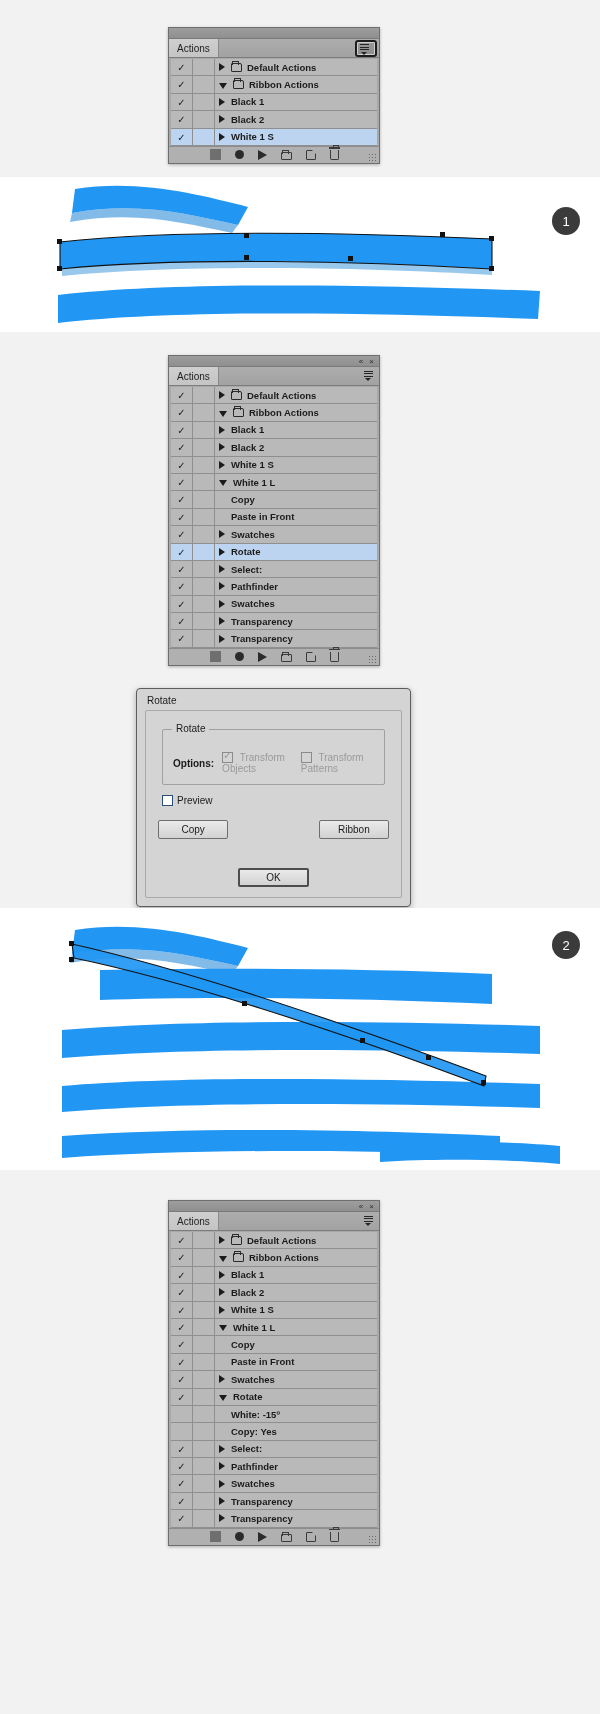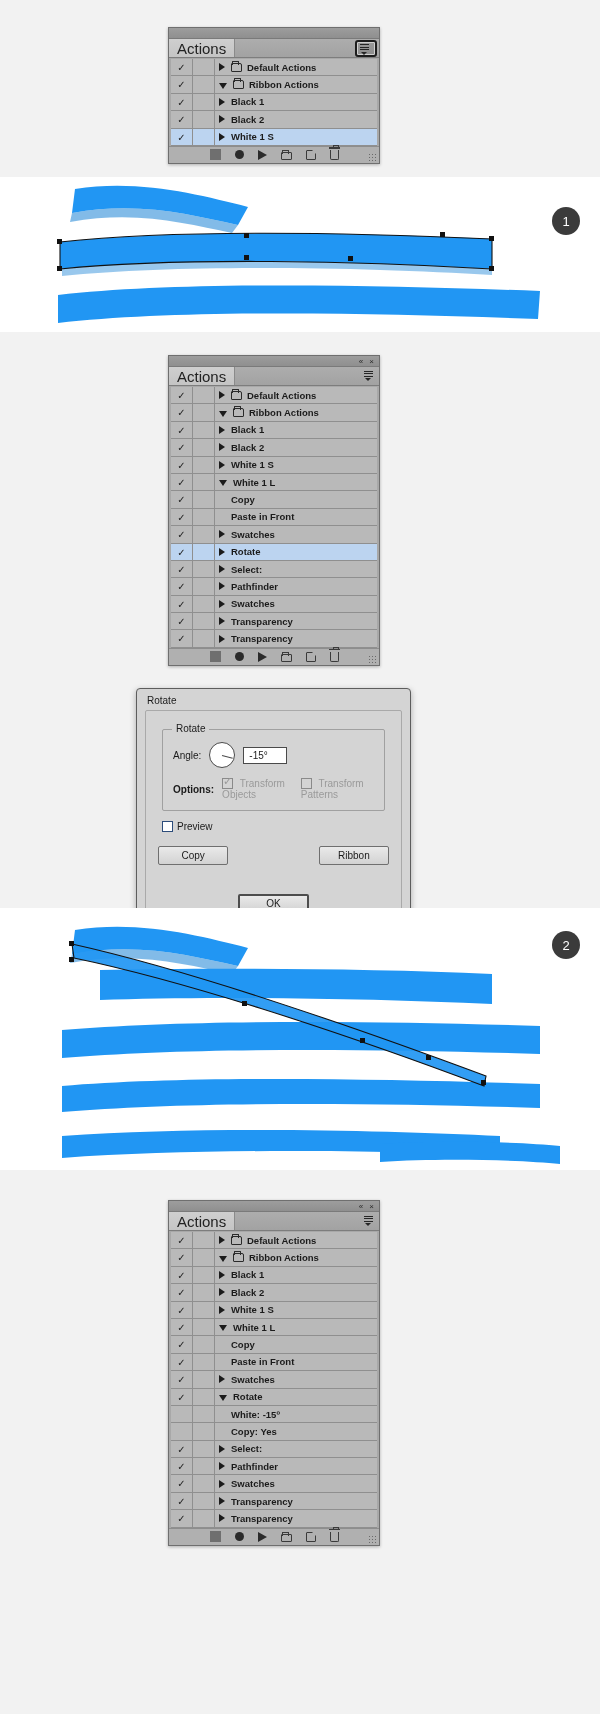--- a/index.html
+++ b/index.html
@@ -33,21 +33,21 @@
     background: linear-gradient(#adadad, #a2a2a2);
     border-bottom: 1px solid #7d7d7d;
     display: flex; align-items: stretch;
     position: relative;
   }
   .tab {
     background: linear-gradient(#cfcfcf,#c4c4c4);
     border-right: 1px solid #8a8a8a;
     padding: 0 8px;
     display: flex; align-items: center;
-    font-size: 15px; color: #222;
+    font-size: 10px; color: #222;
   }
   .tabfill { flex: 1; }
   .panel-menu {
     width: 14px; height: 13px;
     margin: 3px 4px 0 0;
     display: flex; flex-direction: column; justify-content: center;
     align-items: center; gap: 1.5px;
   }
   .panel-menu i {
     display: block; width: 9px; height: 1px; background: #262626;
@@ -485,25 +485,20 @@
     <span class="ficon f-trash"></span>
     <span class="grip"></span>
   </div>
 </div>
 
 <div class="dialog" style="left:136px; top:688px; width:275px;">
   <div class="dlg-title">Rotate</div>
   <div class="dlg-body">
     <div class="fieldset">
       <span class="legend">Rotate</span>
-      <div class="angle-row">
-        <span class="angle-lbl">Angle:</span>
-        <span class="dial"></span>
-        <span class="angle-input">-15°</span>
-      </div>
       <div class="opt-row">
         <span class="opt-lbl">Options:</span>
         <span class="dim">
           <span class="chk on"></span>
           <span>Transform Objects</span>
         </span>
         <span class="dim">
           <span class="chk"></span>
           <span>Transform Patterns</span>
         </span>

